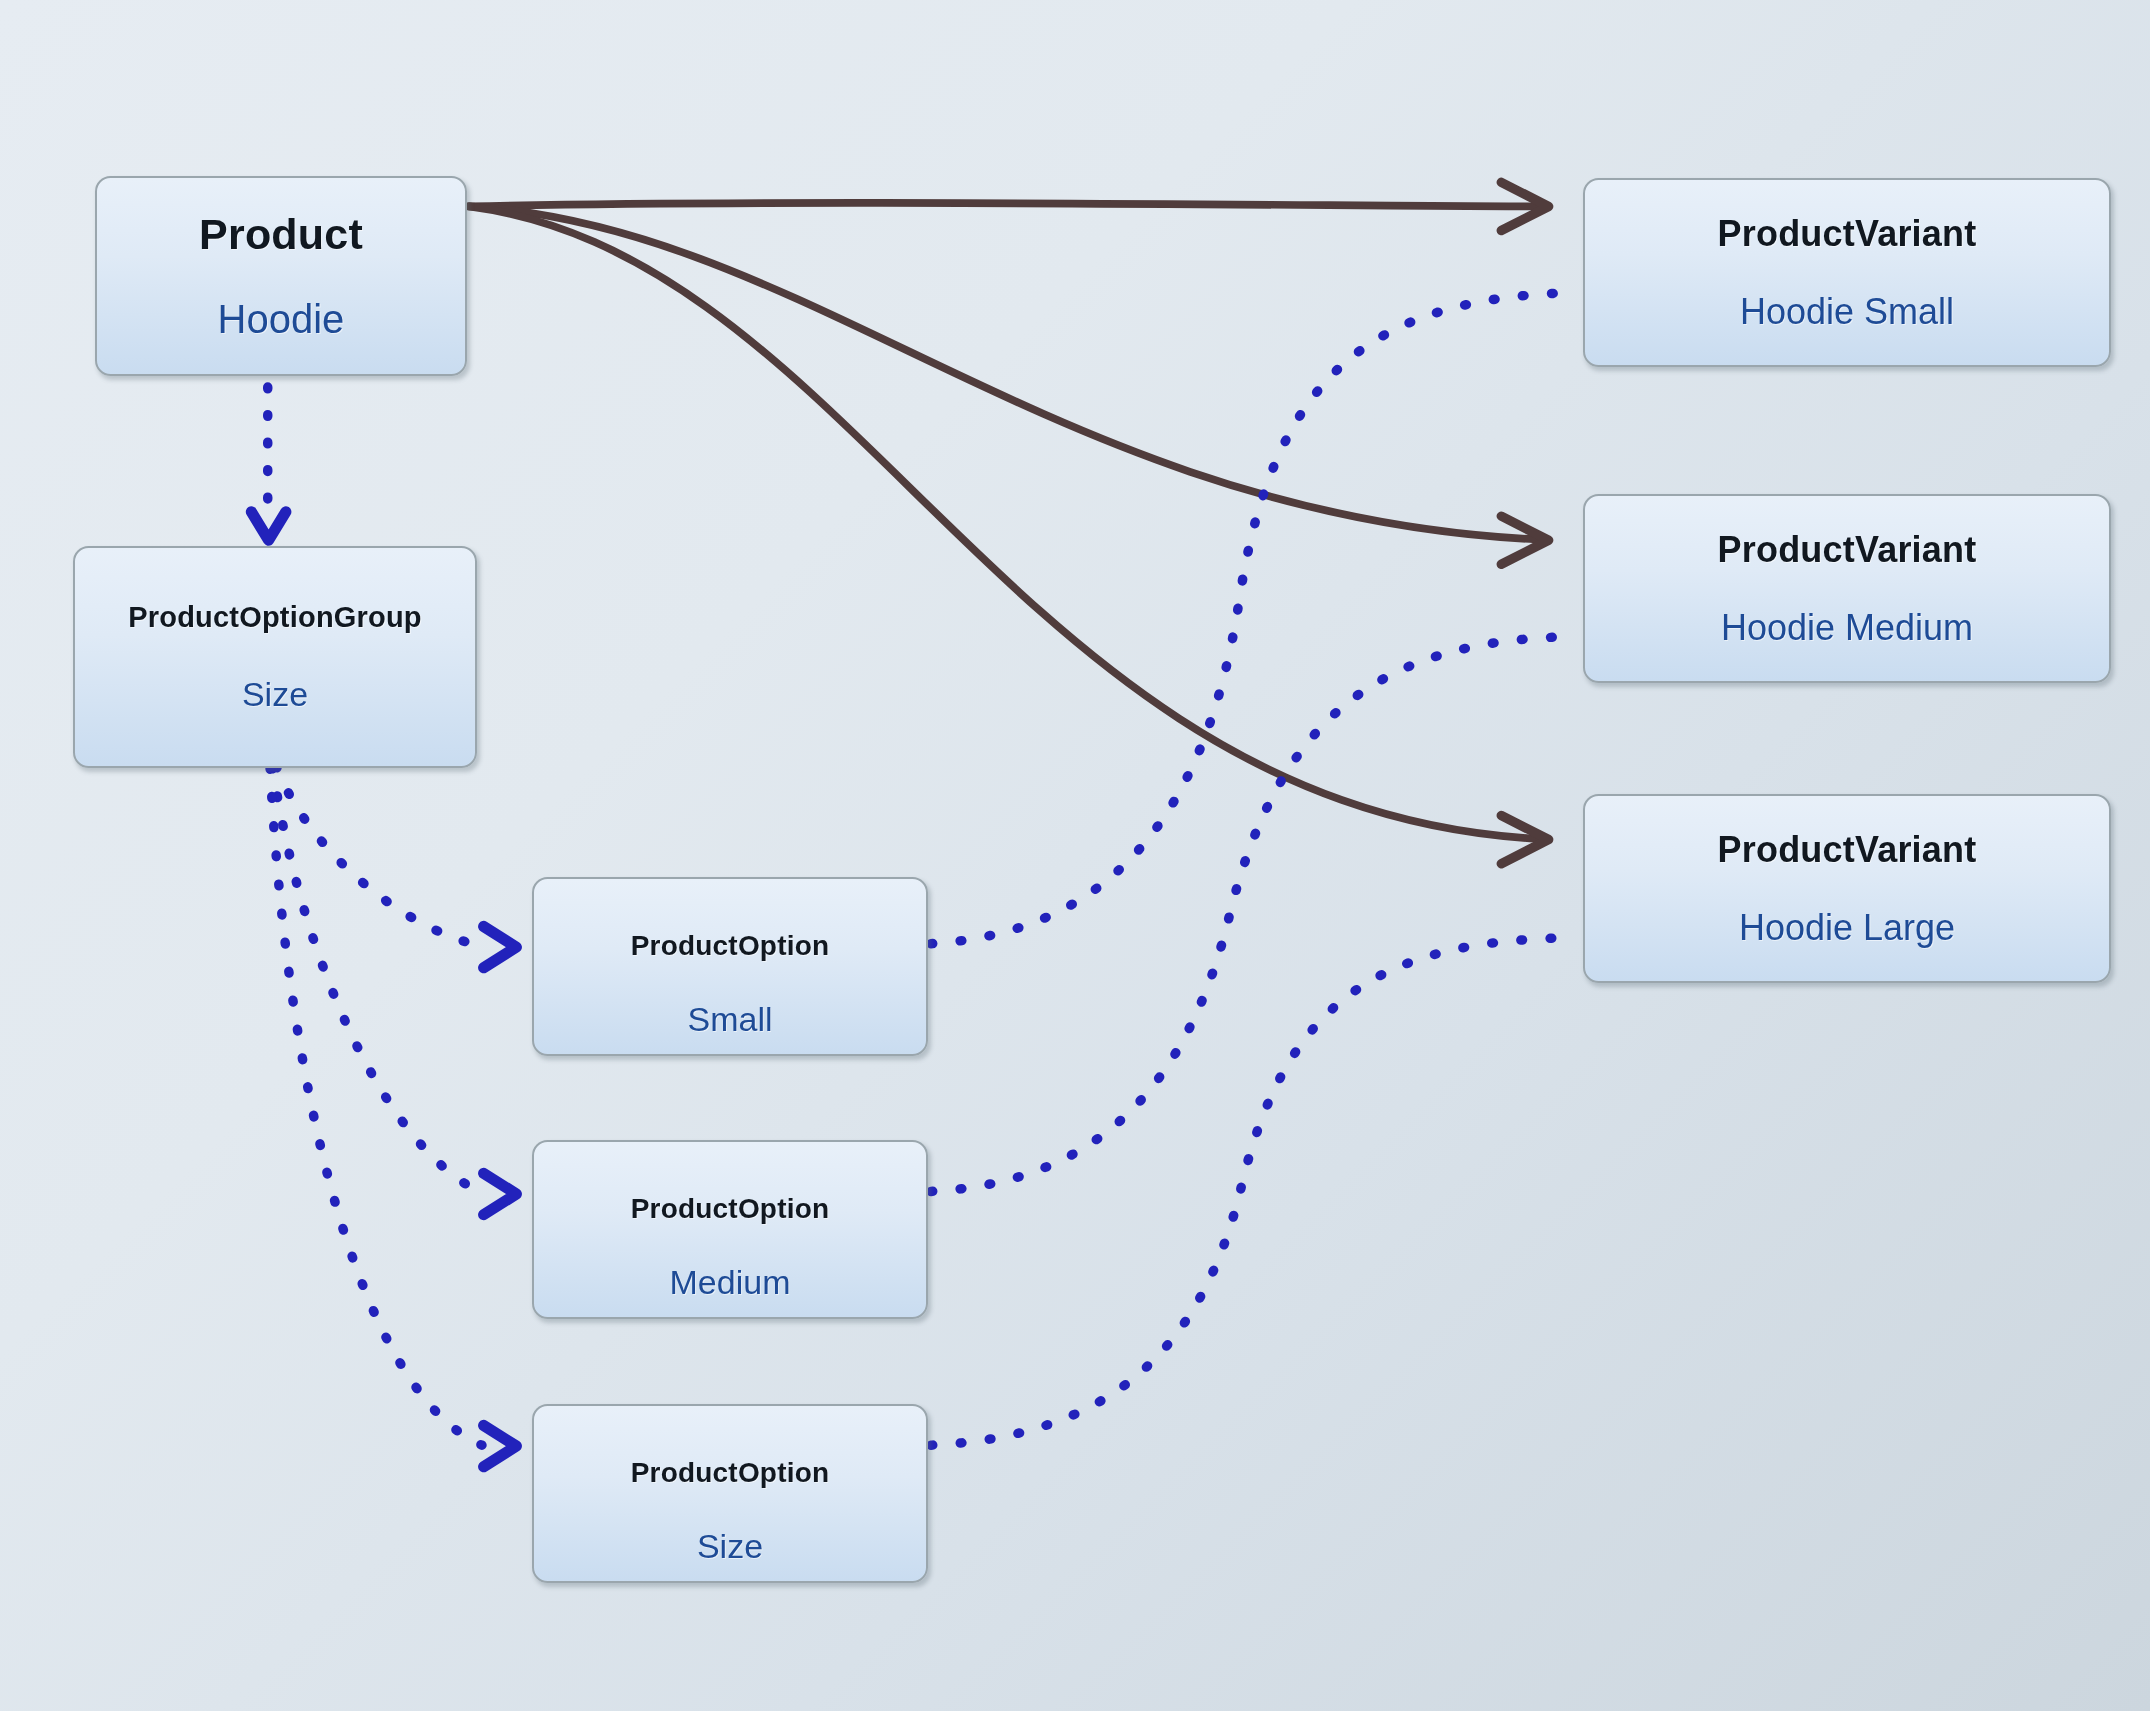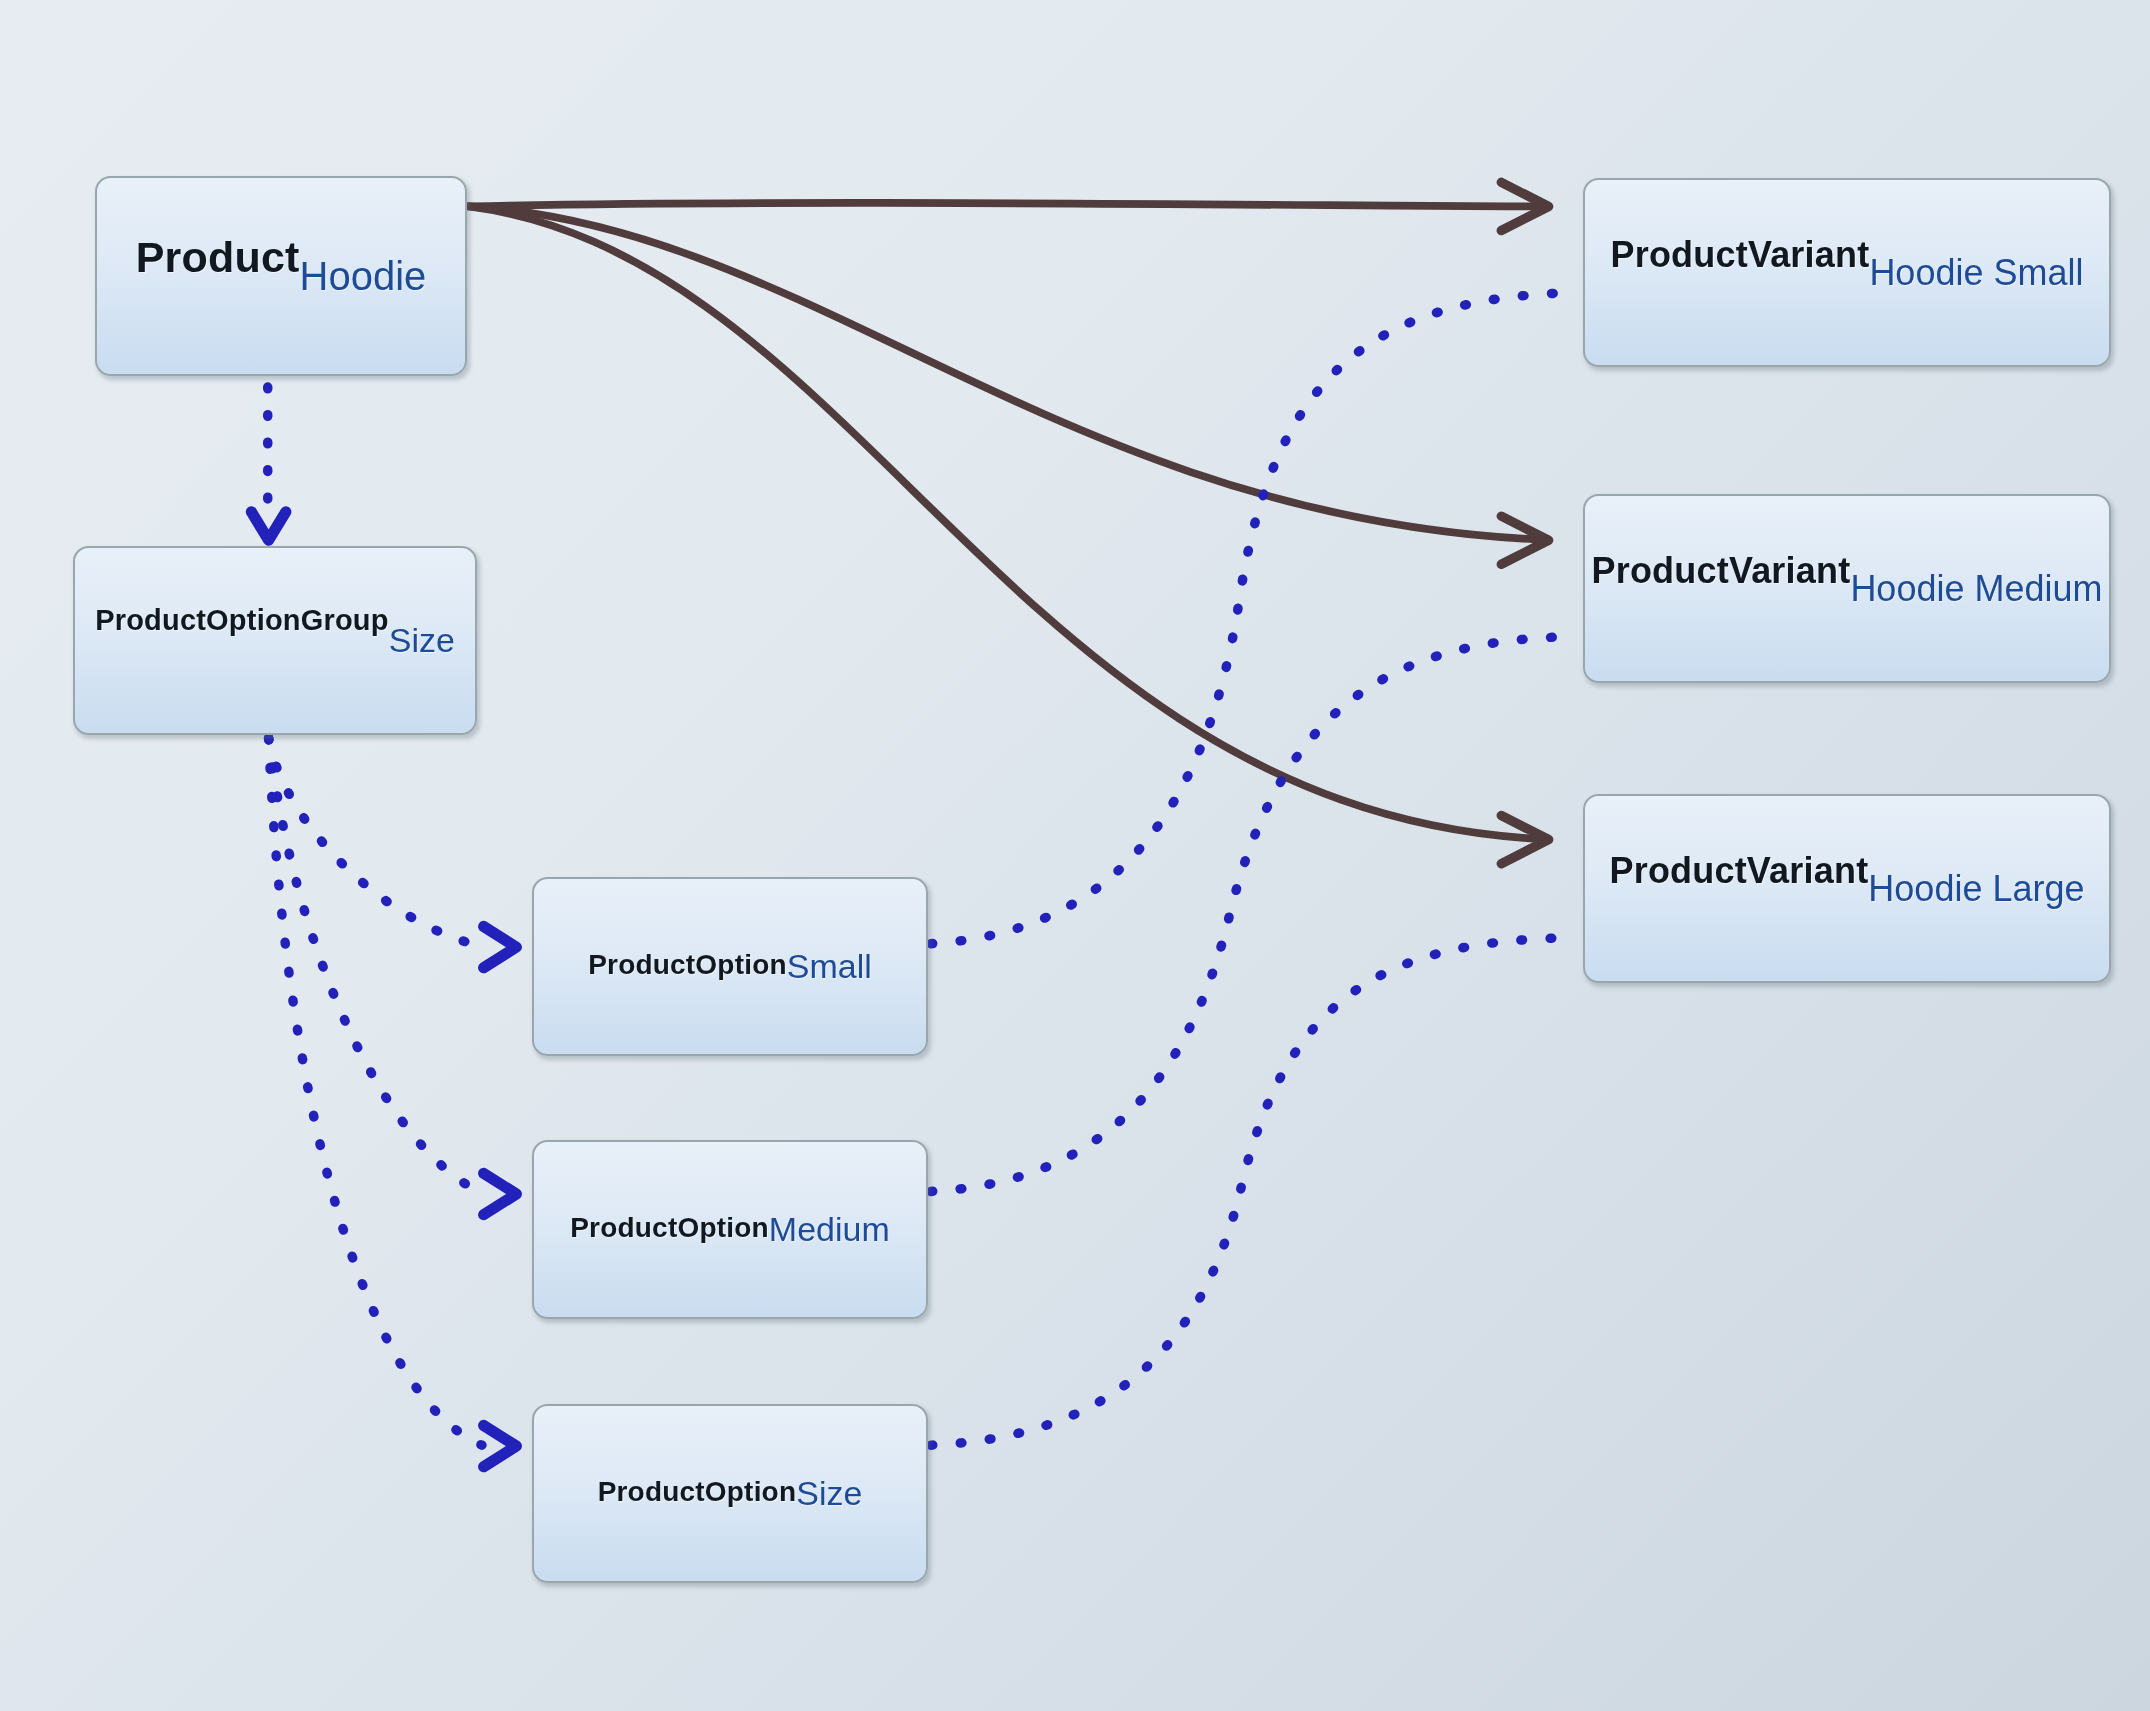--- a/index.html
+++ b/index.html
@@ -29,21 +29,21 @@
     pointer-events: none;
   }
   .node {
     position: absolute;
     box-sizing: border-box;
     border-radius: 15.5px;
     border: 2.6px solid #9aa6ad;
     background: linear-gradient(180deg, #e8f0f9 0%, #dfeaf6 40%, #c9dcf0 100%);
     box-shadow: 2.6px 3.4px 4.3px rgba(90,105,115,0.30);
     display: flex;
-    flex-direction: row;
+    flex-direction: column;
     align-items: center;
     justify-content: center;
     text-align: center;
     z-index: 5;
   }
   .node .type {
     color: #111820;
     font-weight: bold;
     letter-spacing: 0.2px;
     text-shadow: 0.9px 0.9px 0 rgba(255,255,255,0.55);
@@ -53,21 +53,21 @@
     font-weight: normal;
     text-shadow: 0.9px 0.9px 0 rgba(255,255,255,0.55);
   }
 
   
   #node-product { left: 95px; top: 176px; width: 372px; height: 200px; }
   #node-product .type  { font-size: 43px; margin-bottom: 38px; }
   #node-product .label { font-size: 40px; }
 
   
-  #node-pog { left: 73px; top: 546px; width: 404px; height: 189px; }
+  #node-pog { left: 73px; top: 546px; width: 404px; height: 222px; }
   #node-pog .type  { font-size: 29px; margin-bottom: 41px; }
   #node-pog .label { font-size: 34px; }
 
   
   .node-option { left: 532px; width: 396px; height: 179px; }
   .node-option .type  { font-size: 28px; margin-bottom: 38px; margin-top: 35px; }
   .node-option .label { font-size: 34px; }
   #node-option-small  { top: 877px; }
   #node-option-medium { top: 1140px; }
   #node-option-large  { top: 1404px; }

